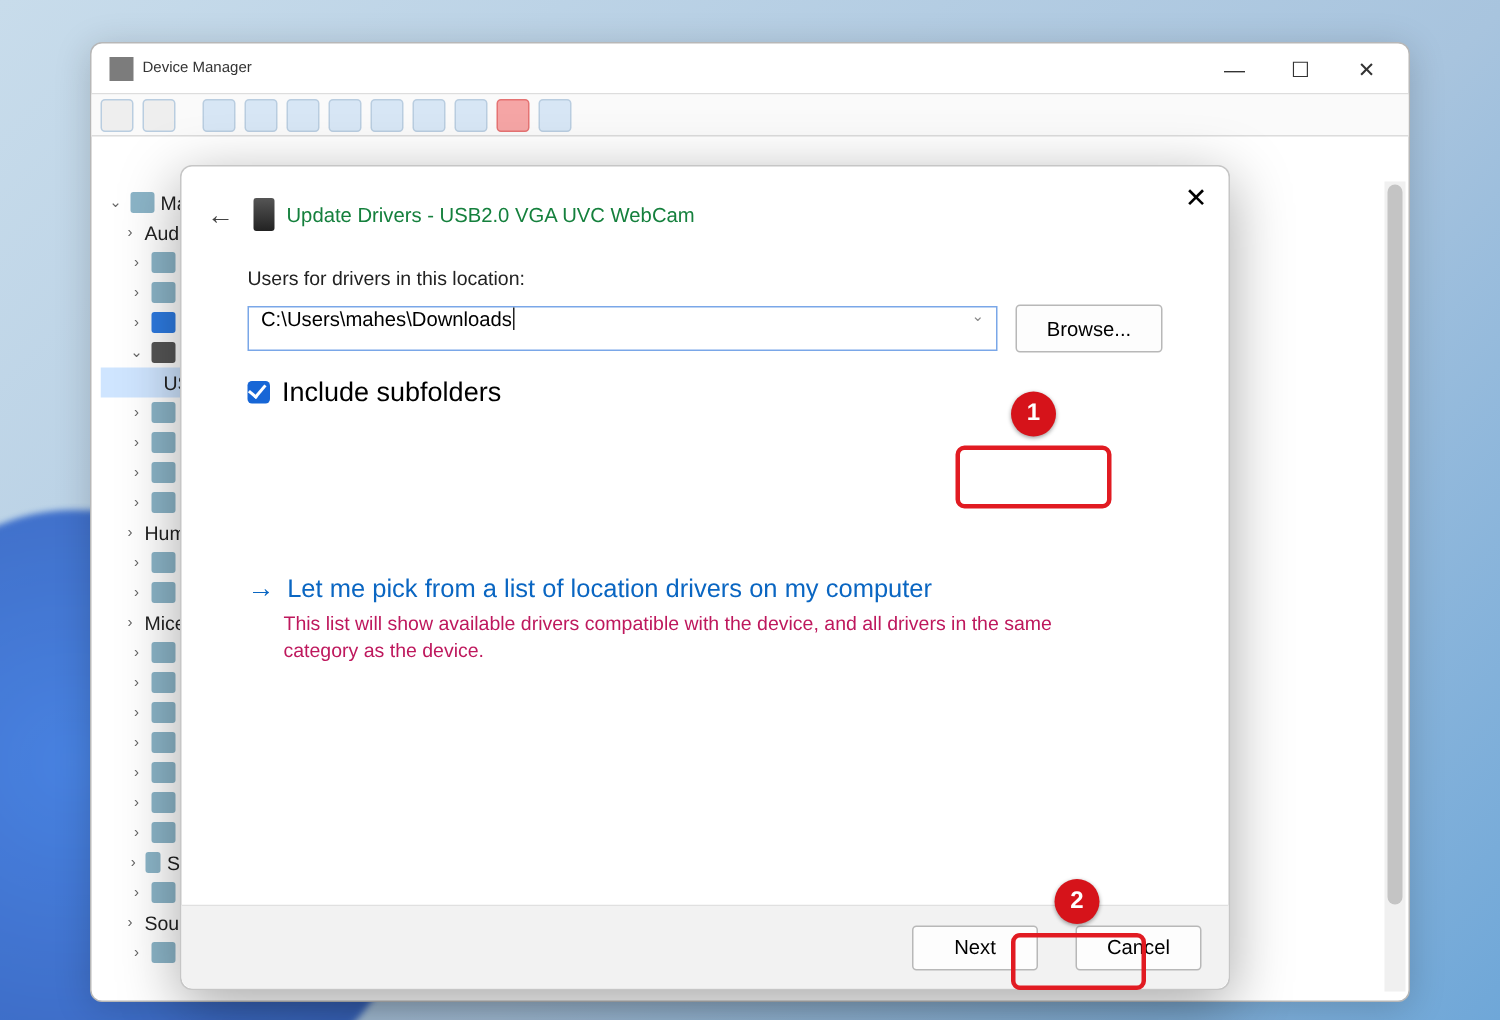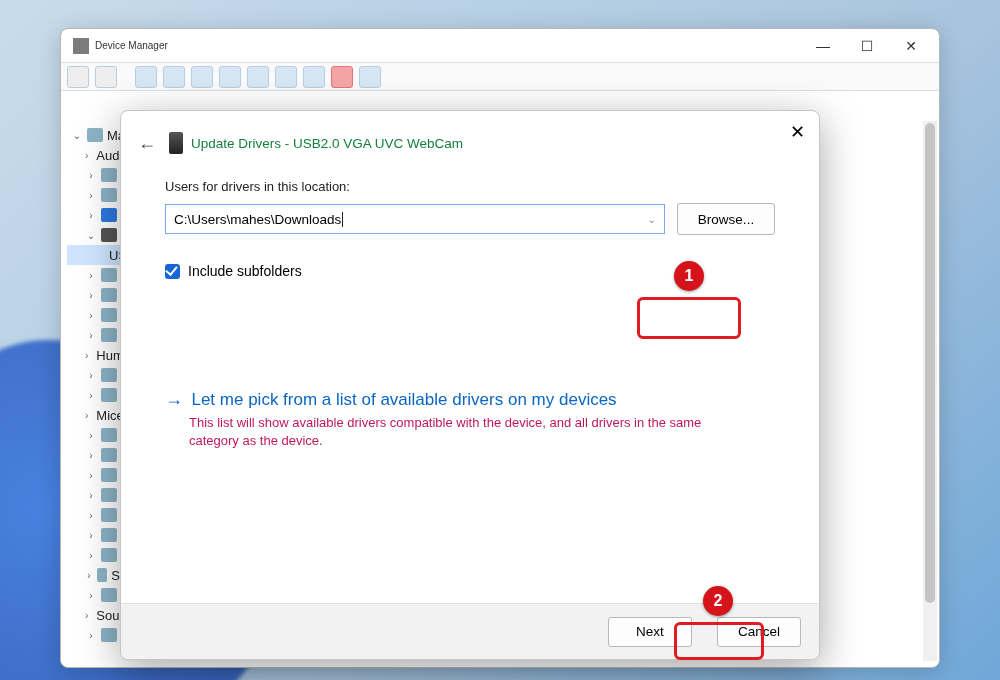--- a/index.html
+++ b/index.html
@@ -30,24 +30,24 @@
   .dlg{position:absolute;left:120px;top:110px;width:700px;height:550px;background:#fff;border:1px solid #c6c6c6;border-radius:8px;box-shadow:0 10px 40px rgba(0,0,0,.35);}
   .dlg .hdr{height:50px;display:flex;align-items:center;padding:14px 12px 0 14px;}
   .dlg .back{font-size:18px;color:#444;width:24px;text-align:center;}
   .dlg .dico{width:14px;height:22px;background:linear-gradient(#555,#222);margin:0 8px 0 10px;border-radius:2px;}
   .dlg .dttl{font-size:13.5px;color:#15803d;}
   .dlg .x{position:absolute;top:10px;right:14px;font-size:18px;}
   .dlg .body{padding:16px 44px 8px 44px;}
   .dlg h1{font-size:20px;font-weight:400;color:#1459c8;margin:8px 0 24px 0;}
   .dlg label{font-size:13px;color:#222;}
   .pathrow{display:flex;align-items:center;gap:12px;margin-top:8px;}
-  .combo{flex:1;height:30px;border:1px solid #7aa7e8;background:#fff;display:flex;align-items:center;padding:0 8px;font-size:13.5px;position:relative;}
+  .combo{flex:1;height:30px;border:1px solid #7aa7e8;background:#fff;display:flex;padding:0 8px;font-size:13.5px;position:relative;}
   .combo .caret{position:absolute;right:8px;color:#888;font-size:10px;}
   .browse{width:98px;height:32px;border:1px solid #b8b8b8;background:#fdfdfd;font-size:13.5px;border-radius:3px;}
-  .chkrow{display:flex;align-items:center;gap:8px;margin-top:28px;font-size:14px;}
+  .chkrow{display:flex;align-items:center;gap:8px;margin-top:16px;font-size:18px;}
   .chk{width:15px;height:15px;background:#1766d6;border-radius:3px;position:relative;}
   .chk::after{content:"";position:absolute;left:3px;top:0px;width:5px;height:9px;border:solid #fff;border-width:0 2px 2px 0;transform:rotate(40deg);}
   .pick{margin-top:110px;}
   .pick .arrow{color:#0a66c2;font-size:18px;display:inline-block;width:22px;}
   .pick a{color:#0a66c2;font-size:17px;}
   .pick p{margin:4px 0 0 24px;font-size:13px;color:#be185d;max-width:530px;line-height:1.35;}
   .dlg .footer{position:absolute;left:0;right:0;bottom:0;height:56px;background:#f2f2f2;border-top:1px solid #e0e0e0;border-radius:0 0 8px 8px;display:flex;justify-content:flex-end;align-items:center;gap:25px;padding-right:18px;}
   .btn{width:84px;height:30px;border:1px solid #b8b8b8;background:#fdfdfd;font-size:13.5px;border-radius:3px;}
   .hl{position:absolute;border:3px solid #e11b22;border-radius:6px;pointer-events:none;}
   .badge{position:absolute;width:30px;height:30px;border-radius:50%;background:#d6131a;color:#fff;font-weight:700;display:flex;align-items:center;justify-content:center;font-size:16px;box-shadow:0 1px 3px rgba(0,0,0,.4);}
@@ -239,21 +239,21 @@
         <span class="caret">⌄</span>
       </div>
       <button class="browse">Browse...</button>
     </div>
     <div class="chkrow">
       <span class="chk"></span>
       <span>Include subfolders</span>
     </div>
     <div class="pick">
       <span class="arrow">→</span>
-      <a>Let me pick from a list of available drivers on my devices</a>
+      <a>Let me pick from a list of location drivers on my computer</a>
       <p>This list will show available drivers compatible with the device, and all drivers in the same category as the device.</p>
     </div>
   </div>
   <div class="footer">
     <button class="btn">Next</button>
     <button class="btn">Cancel</button>
   </div>
 </div>
 
 <div class="hl" style="left:637px;top:297px;width:104px;height:42px"></div>

